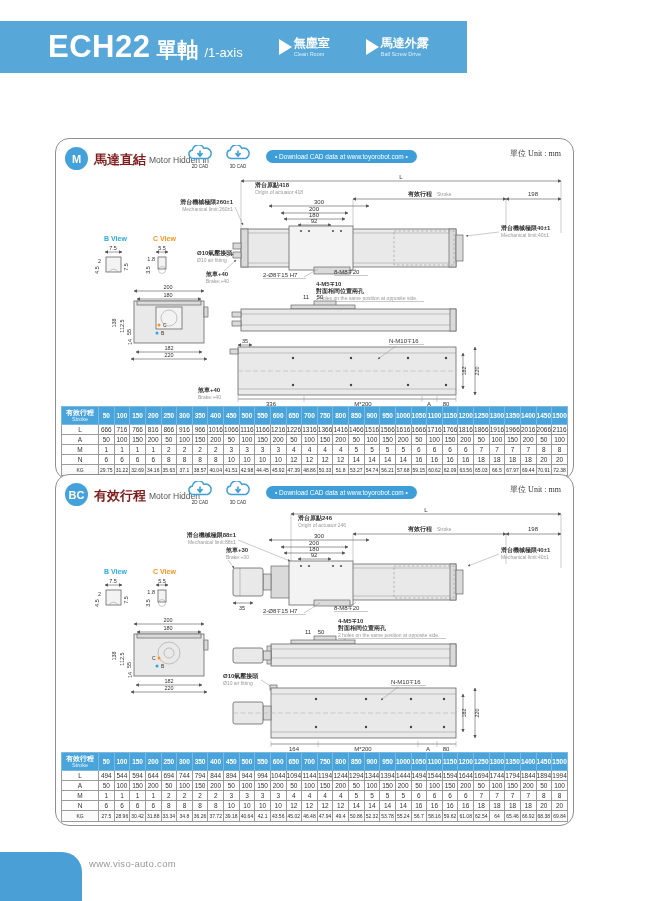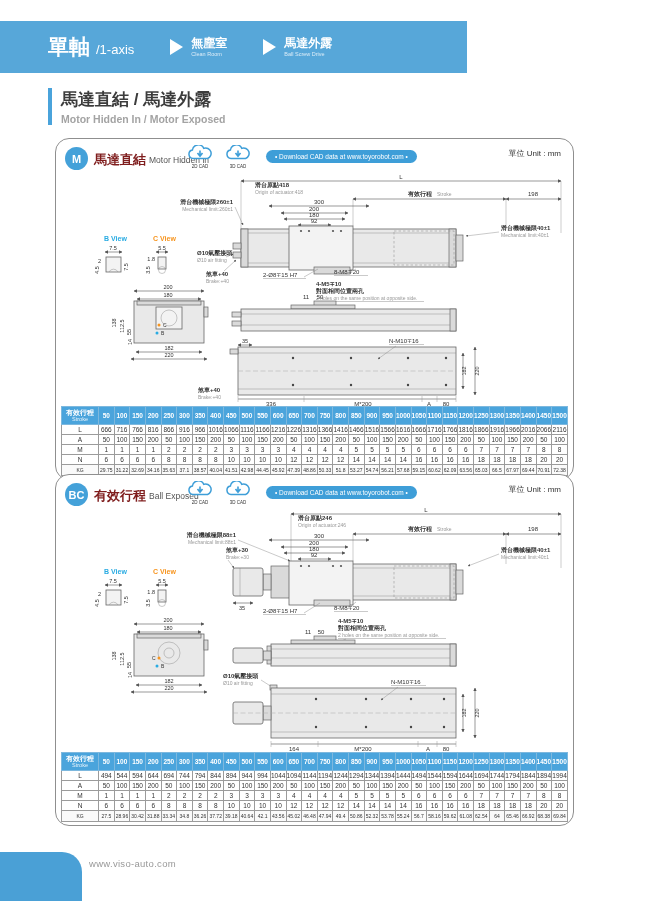--- a/index.html
+++ b/index.html
@@ -6,21 +6,21 @@
   .page{position:relative;width:650px;height:901px;background:#fff;overflow:hidden;
         font-family:"Liberation Sans",sans-serif;}
 
   
   .banner{position:absolute;left:0;top:21px;width:467px;height:52px;background:#57a7d9;
           display:flex;align-items:center;}
   .model-wrap{margin-left:48px;color:#fff;display:flex;align-items:baseline;gap:6px;white-space:nowrap;}
   .model{font-size:31px;font-weight:bold;letter-spacing:.5px;}
   .mcn{font-size:21px;font-weight:bold;}
   .men{font-size:13px;font-weight:normal;}
-  .bgroup{display:flex;align-items:center;gap:8px;margin-left:36px;color:#fff;}
+  .bgroup{display:flex;align-items:center;gap:2px;margin-left:36px;color:#fff;}
   .tri{width:0;height:0;border-left:13px solid #fff;border-top:8px solid transparent;border-bottom:8px solid transparent;}
   .bcn{font-size:12px;font-weight:bold;line-height:1.15;}
   .ben{font-size:5.5px;color:#dcedf8;}
 
   
   .sec-heading{position:absolute;left:48px;top:88px;border-left:4px solid #4aa3db;padding-left:9px;}
   .sec-heading h1{margin:0;font-size:17px;color:#3c3c3c;font-weight:bold;}
   .sec-heading .sub{font-size:10.5px;color:#a3a3a3;font-weight:bold;margin-top:2px;}
 
   
@@ -30,21 +30,21 @@
   .badge-circle{position:absolute;left:9px;top:8px;width:23px;height:23px;border-radius:50%;
                 background:#44a1d9;color:#fff;font-weight:bold;font-size:11px;
                 display:flex;align-items:center;justify-content:center;}
   .t-cn{position:absolute;left:38px;top:12px;font-size:13px;font-weight:bold;color:#7f1d1d;}
   .t-en{position:absolute;left:93px;top:16px;font-size:8.5px;color:#555;}
   .cloud{position:absolute;top:6px;width:36px;text-align:center;cursor:pointer;}
   .cloud1{left:126px;}.cloud2{left:164px;}
   .cloud .clab{font-size:4.5px;color:#333;margin-top:-1px;}
   .pill{position:absolute;left:210px;top:11px;height:13px;background:#3e9ed8;border-radius:7px;
         color:#fff;font-size:6.5px;line-height:13px;padding:0 9px;white-space:nowrap;cursor:pointer;}
-  .unit{position:absolute;right:12px;top:9px;font-size:8px;color:#333;}
+  .unit{position:absolute;right:12px;top:9px;font-size:8px;color:#333;font-family:Liberation Serif, serif;}
   .drawing{position:absolute;left:0;}
   .card1 .drawing{top:34px;width:517px;height:234px;}
   .card2 .drawing{top:31px;width:517px;height:246px;}
   .spec-wrap{position:absolute;left:5px;}
   .card1 .spec-wrap{top:267px;}
   .card2 .spec-wrap{top:277px;}
 
   
   table.spec{border-collapse:collapse;table-layout:fixed;width:507px;border:1px solid #777;}
   .spec th,.spec td{border:1px solid #9b9b9b;padding:0;text-align:center;overflow:hidden;}
@@ -76,43 +76,40 @@
   .foot-square{position:absolute;left:0;top:852px;width:82px;height:60px;background:#4aa0d6;border-top-right-radius:20px;}
   .foot-url{position:absolute;left:89px;top:858px;font-size:9.5px;color:#999;letter-spacing:.3px;}
 </style>
 </head>
 <body>
 
 <div class="page">
 
   <div class="banner">
     <div class="model-wrap">
+      <span class="model">ECH22</span>
       <span class="mcn">單軸</span>
       <span class="men">/1-axis</span>
     </div>
     <div class="bgroup">
       <span class="tri"></span>
       <span>
         <div class="bcn">無塵室</div>
         <div class="ben">Clean Room</div>
       </span>
     </div>
     <div class="bgroup">
       <span class="tri"></span>
       <span>
         <div class="bcn">馬達外露</div>
         <div class="ben">Ball Screw Drive</div>
       </span>
     </div>
   </div>
 
-  <div class="sec-heading">
-    <h1>馬達直結 / 馬達外露</h1>
-    <div class="sub">Motor Hidden In / Motor Exposed</div>
-  </div>
 
   <section class="card card1">
     <span class="badge-circle">M</span>
     <span class="t-cn">馬達直結</span>
     <span class="t-en">Motor Hidden in</span>
     <span class="cloud cloud1">
       <svg width="30" height="16" viewBox="0 0 30 16">
           <path d="M8 13.5 a4.3 4.3 0 0 1 -.6-8.5 A6 6 0 0 1 18.8 3.4 A4.1 4.1 0 0 1 22.6 13.5 Z" fill="#fff" stroke="#3e9ed8" stroke-width="1.5"></path>
           <path d="M15 5.4 v4.6 M12.5 8 L15 11.3 L17.5 8" fill="none" stroke="#3e9ed8" stroke-width="1.6"></path>
         </svg>
@@ -491,21 +488,21 @@
               <td>72.38</td>
             </tr>
           </tbody>
         </table>
       </div>
   </section>
 
   <section class="card card2">
     <span class="badge-circle">BC</span>
     <span class="t-cn">有效行程</span>
-    <span class="t-en">Ball Exposed</span>
+    <span class="t-en">Motor Hidden</span>
     <span class="cloud cloud1">
       <svg width="30" height="16" viewBox="0 0 30 16">
           <path d="M8 13.5 a4.3 4.3 0 0 1 -.6-8.5 A6 6 0 0 1 18.8 3.4 A4.1 4.1 0 0 1 22.6 13.5 Z" fill="#fff" stroke="#3e9ed8" stroke-width="1.5"></path>
           <path d="M15 5.4 v4.6 M12.5 8 L15 11.3 L17.5 8" fill="none" stroke="#3e9ed8" stroke-width="1.6"></path>
         </svg>
       <div class="clab">2D CAD</div>
     </span>
     <span class="cloud cloud2">
       <svg width="30" height="16" viewBox="0 0 30 16">
           <path d="M8 13.5 a4.3 4.3 0 0 1 -.6-8.5 A6 6 0 0 1 18.8 3.4 A4.1 4.1 0 0 1 22.6 13.5 Z" fill="#fff" stroke="#3e9ed8" stroke-width="1.5"></path>

